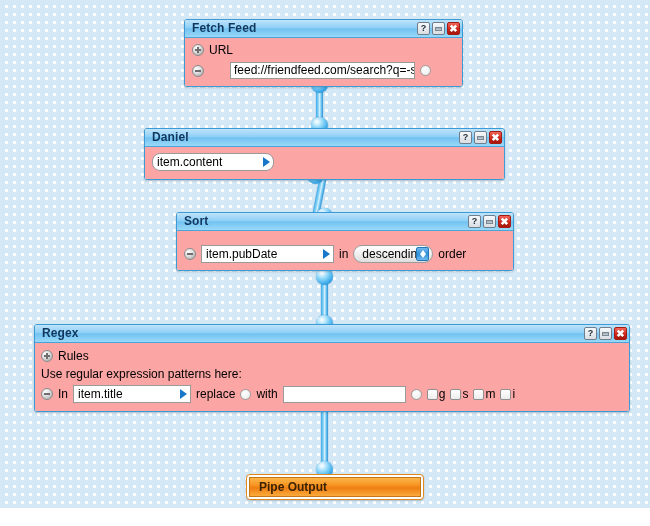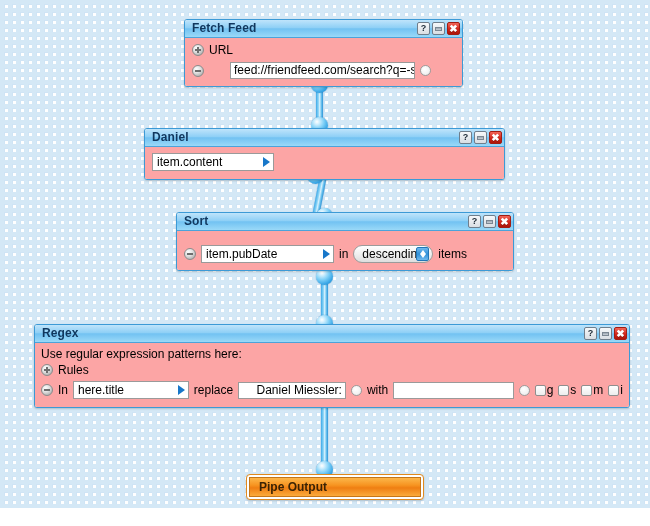--- a/index.html
+++ b/index.html
@@ -373,21 +373,21 @@
     <div class="titlebar">
       <span class="title-text">Daniel</span>
       <span class="title-btns">
         <span class="tbtn help">?</span>
         <span class="tbtn minim"></span>
         <span class="tbtn close">✖</span>
       </span>
     </div>
     <div class="body" style="padding:6px 7px 8px 7px;">
       <div class="row">
-        <span class="combo" style="width:122px;">
+        <span class="combo" style="width:122px;border-radius:8px;">
           <span>item.content</span>
           <span class="tri"></span>
         </span>
       </div>
     </div>
   </div>
 
   <div class="module" style="left:176px; top:212px; width:336px;">
     <div class="titlebar">
       <span class="title-text">Sort</span>
@@ -402,51 +402,50 @@
         <span class="cicon minus"></span>
         <span class="combo" style="width:133px;">
           <span>item.pubDate</span>
           <span class="tri"></span>
         </span>
         <span class="lbl">in</span>
         <span class="sel" style="width:80px;">
           <span>descending</span>
           <span class="stepper"></span>
         </span>
-        <span class="lbl">items</span>
+        <span class="lbl">order</span>
       </div>
     </div>
   </div>
 
   <div class="module" style="left:34px; top:324px; width:594px;">
     <div class="titlebar">
       <span class="title-text">Regex</span>
       <span class="title-btns">
         <span class="tbtn help">?</span>
         <span class="tbtn minim"></span>
         <span class="tbtn close">✖</span>
       </span>
     </div>
     <div class="body" style="padding:4px 6px 8px 6px;">
-      <div class="row">
-        <span class="lbl">Use regular expression patterns here:</span>
-      </div>
       <div class="row" style="margin-top:2px;">
         <span class="cicon plus"></span>
         <span class="lbl">Rules</span>
+      </div>
+      <div class="row">
+        <span class="lbl">Use regular expression patterns here:</span>
       </div>
       <div class="row" style="margin-top:4px;">
         <span class="cicon minus"></span>
         <span class="lbl">In</span>
         <span class="combo" style="width:118px;">
-          <span>here.title</span>
+          <span>item.title</span>
           <span class="tri"></span>
         </span>
         <span class="lbl">replace</span>
-        <span class="tfield" style="width:110px;">Daniel Miessler:</span>
         <span class="radio"></span>
         <span class="lbl">with</span>
         <span class="tfield" style="width:123px;"></span>
         <span class="radio"></span>
         <span class="cbwrap">
           <span class="cbox"></span>
           <span class="lbl">g</span>
         </span>
         <span class="cbwrap">
           <span class="cbox"></span>

